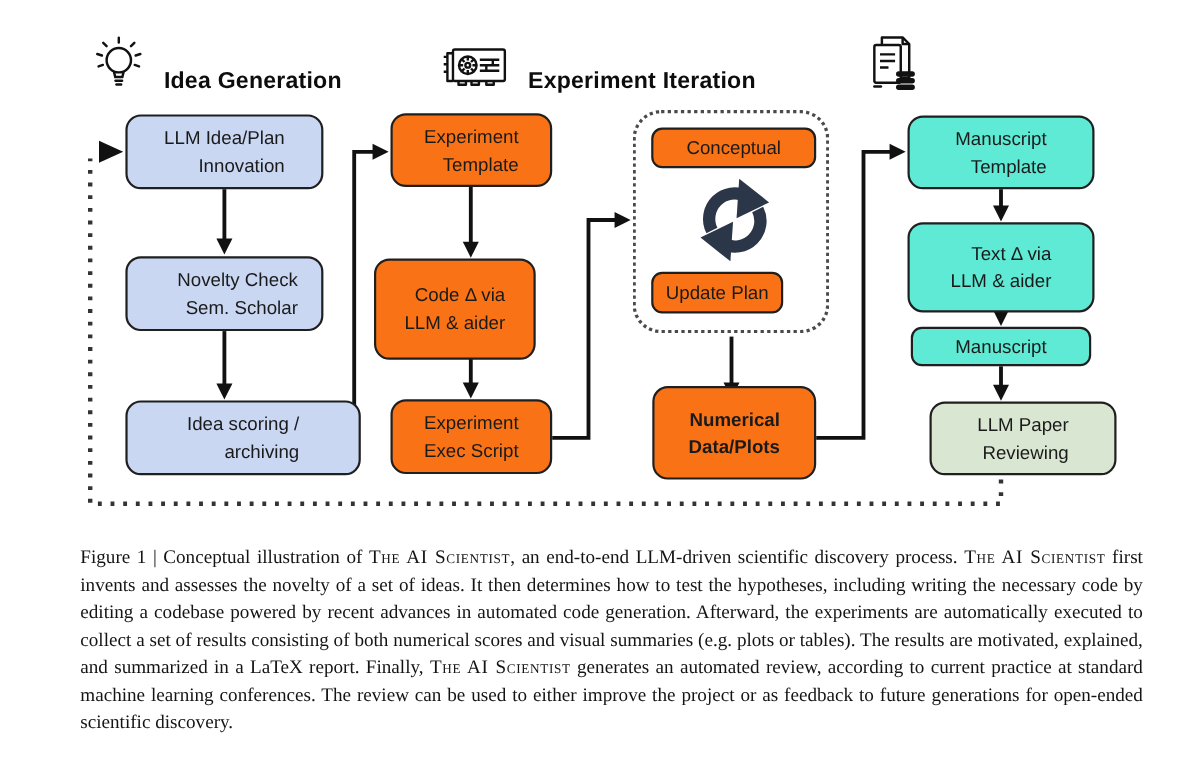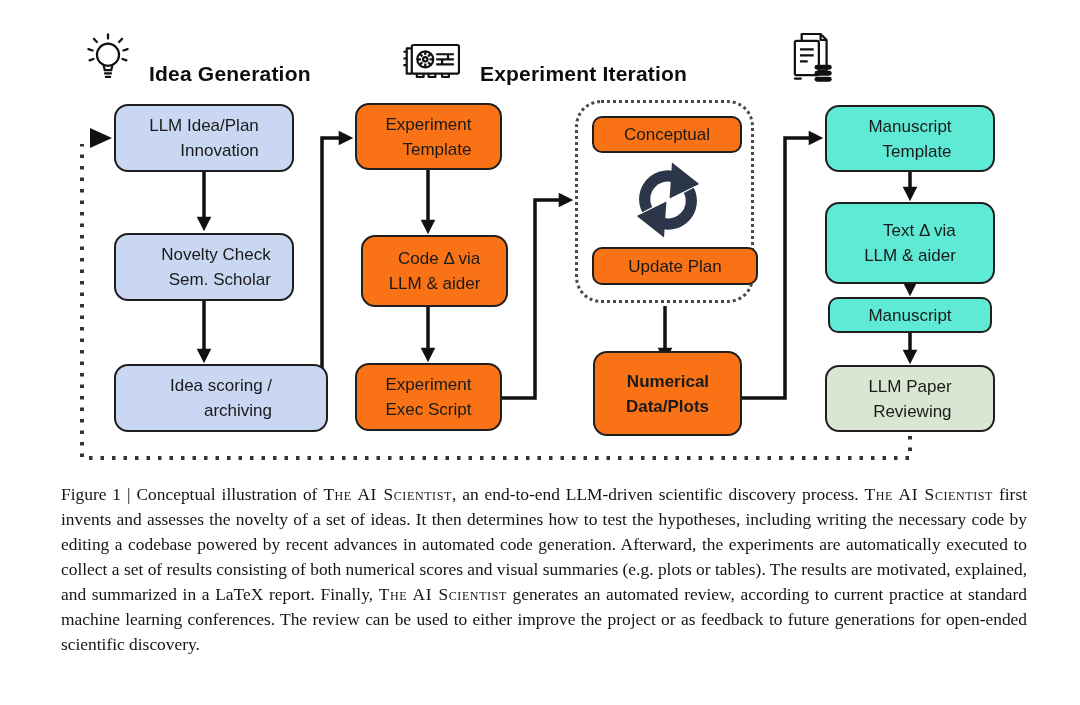--- a/index.html
+++ b/index.html
@@ -17,30 +17,30 @@
   .node{
     position:absolute;box-sizing:border-box;
     border:2.5px solid #1f1f1f;border-radius:14px;
     display:flex;align-items:center;justify-content:center;text-align:right;
     white-space:pre-line;font-size:17px;line-height:25px;color:#1a1a1a;
   }
   .node.small{border-radius:10px;}
   .blue{background:#c9d7f2;}
   .tan{background:#f97316;}
   .gray{background:#5eead4;}
-  .green{background:#d9e7d2;}
+  .green{background:#d9e7d2;margin-left:20px;}
 
   .loopbox{
     position:absolute;left:575px;top:100px;width:179px;height:203px;
     box-sizing:border-box;border:3px dotted #4a4a4a;border-radius:26px;
   }
   .cycle{position:absolute;left:626px;top:160px;width:84px;height:80px;}
 
   .caption{
-    position:absolute;left:57px;top:478px;width:966px;margin:4px;
+    position:absolute;left:57px;top:478px;width:966px;margin:16px;
     font-family:"Liberation Serif",serif;font-size:17.4px;line-height:25px;
     color:#141414;text-align:justify;
   }
   .sc{font-variant:small-caps;letter-spacing:0.6px;}
 </style>
 </head>
 <body>
 
 <div class="diagram">
 
@@ -133,38 +133,38 @@
 
   <div class="node blue" style="left:114px;top:104px;width:180px;height:68px;">LLM Idea/Plan
 Innovation</div>
   <div class="node blue" style="left:114px;top:233px;width:180px;height:68px;padding-left:24px;">Novelty Check
 Sem. Scholar</div>
   <div class="node blue" style="left:114px;top:364px;width:214px;height:68px;">Idea scoring /
 archiving</div>
 
   <div class="node tan" style="left:355px;top:103px;width:147px;height:67px;">Experiment
 Template</div>
-  <div class="node tan" style="left:361px;top:235px;width:147px;height:72px;">Code Δ via
+  <div class="node tan" style="left:340px;top:235px;width:147px;height:92px;">Code Δ via
 LLM &amp; aider</div>
   <div class="node tan" style="left:355px;top:363px;width:147px;height:68px;">Experiment
 Exec Script</div>
 
   <div class="loopbox"></div>
   <div class="node tan small" style="left:592px;top:116px;width:150px;height:37px;">Conceptual</div>
   <div class="cycle">
     <svg width="84" height="80" viewBox="0 0 100 100">
       <g fill="none" stroke="#2b3648" stroke-width="14">
         <path d="M 24 62 A 29 29 0 0 1 63 23"></path>
         <path d="M 76 38 A 29 29 0 0 1 37 77"></path>
       </g>
       <polygon points="55,3 89,30 52,48" fill="#2b3648"></polygon>
       <polygon points="45,97 11,70 48,52" fill="#2b3648"></polygon>
     </svg>
   </div>
-  <div class="node tan small" style="left:592px;top:247px;width:166px;height:38px;">Update Plan</div>
+  <div class="node tan small" style="left:592px;top:247px;width:120px;height:38px;">Update Plan</div>
   <div class="node tan" style="left:593px;top:351px;width:149px;height:85px;font-weight:bold;">Numerical
 Data/Plots</div>
 
   <div class="node gray" style="left:825px;top:105px;width:170px;height:67px;">Manuscript
 Template</div>
   <div class="node gray" style="left:825px;top:202px;width:170px;height:82px;">Text Δ via
 LLM &amp; aider</div>
   <div class="node gray small" style="left:828px;top:297px;width:164px;height:36px;">Manuscript</div>
   <div class="node green" style="left:825px;top:365px;width:170px;height:67px;">LLM Paper
 Reviewing</div>

